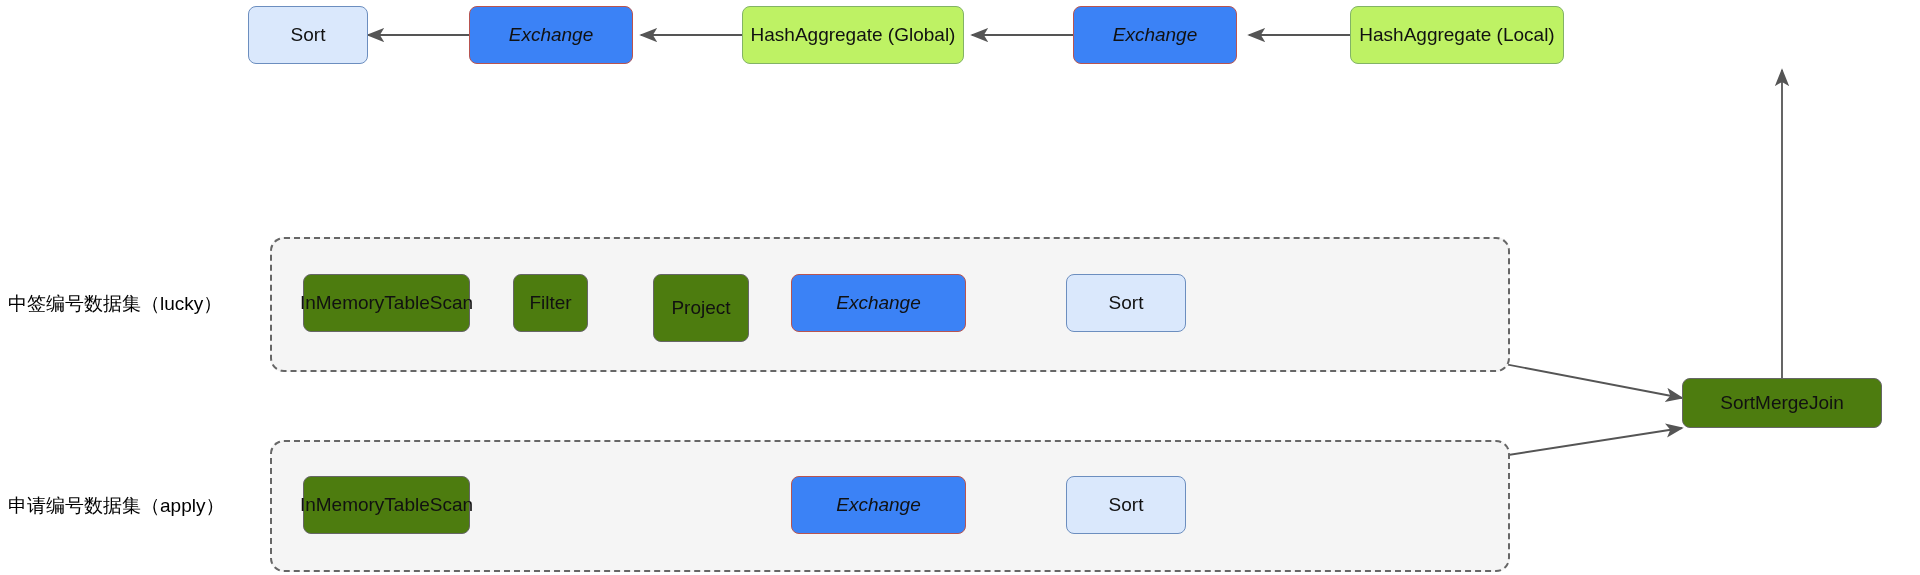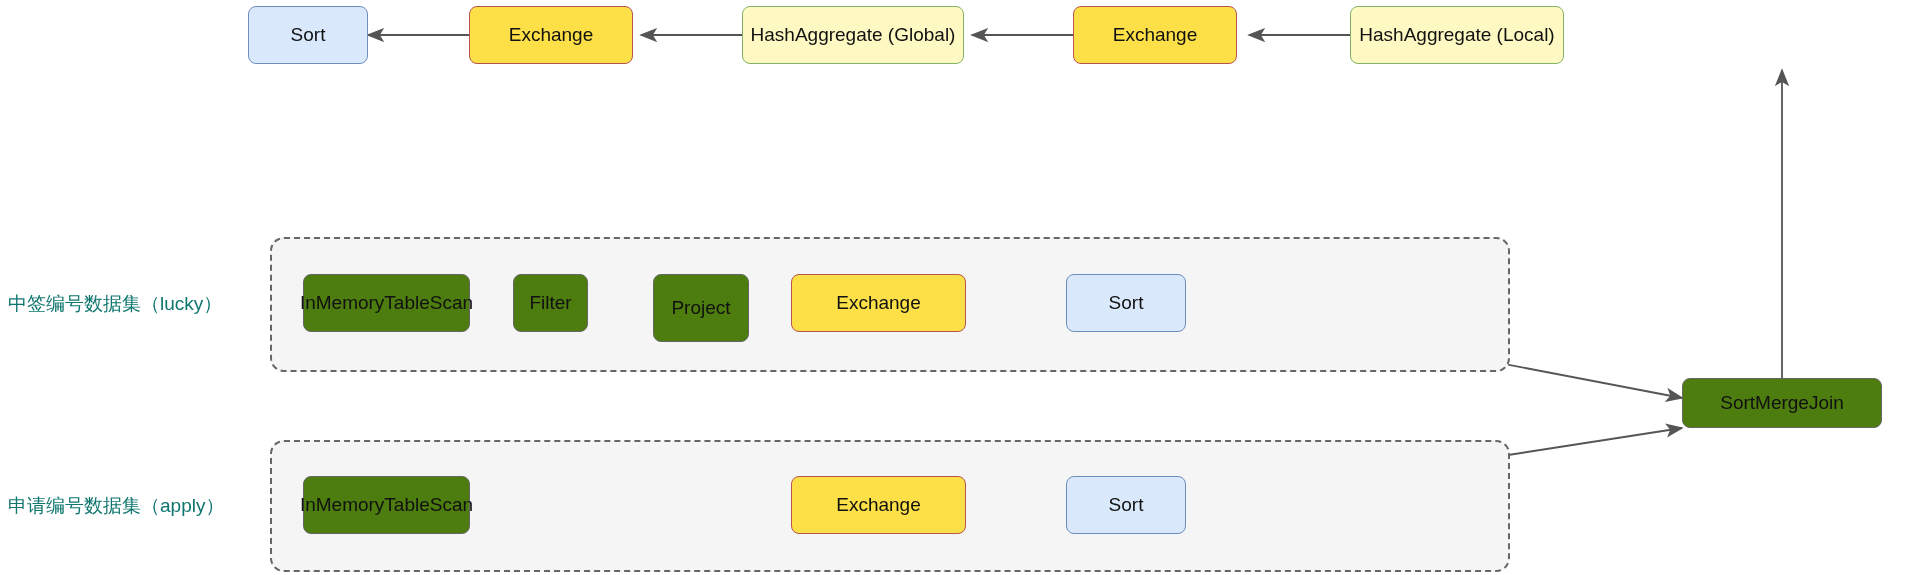--- a/index.html
+++ b/index.html
@@ -41,35 +41,36 @@
     color: #111111;
     line-height: 1.1;
     text-align: center;
     white-space: nowrap;
   }
   .node.blue {
     background: #dae8fc;
     border: 1.5px solid #6c8ebf;
   }
   .node.red {
-    background: #fde047;
+    background: #3b82f6;
     border: 1.5px solid #b85450;
+    font-style: italic;
   }
   .node.green {
-    background: #fef9c3;
+    background: #bef264;
     border: 1.5px solid #82b366;
   }
   .node.grey {
     background: #4d7c0f;
     border: 1.5px solid #666666;
   }
   .side-label {
     position: absolute;
     font-size: 19px;
-    color: #0f766e;
+    color: #000000;
     white-space: nowrap;
   }
 </style>
 </head>
 <body>
 
 <div id="canvas">
 
   <svg id="edges" viewBox="0 0 1920 575">
     <defs>

